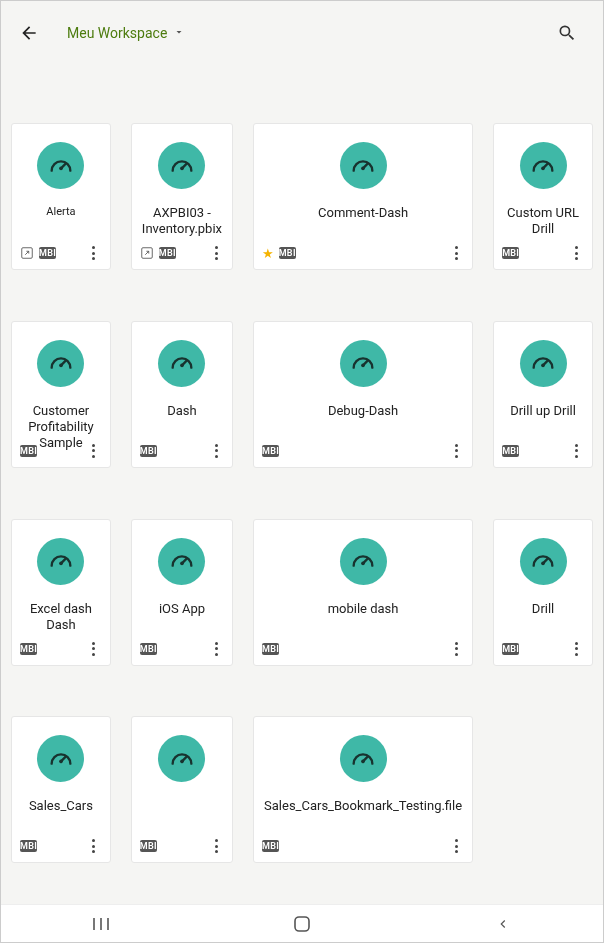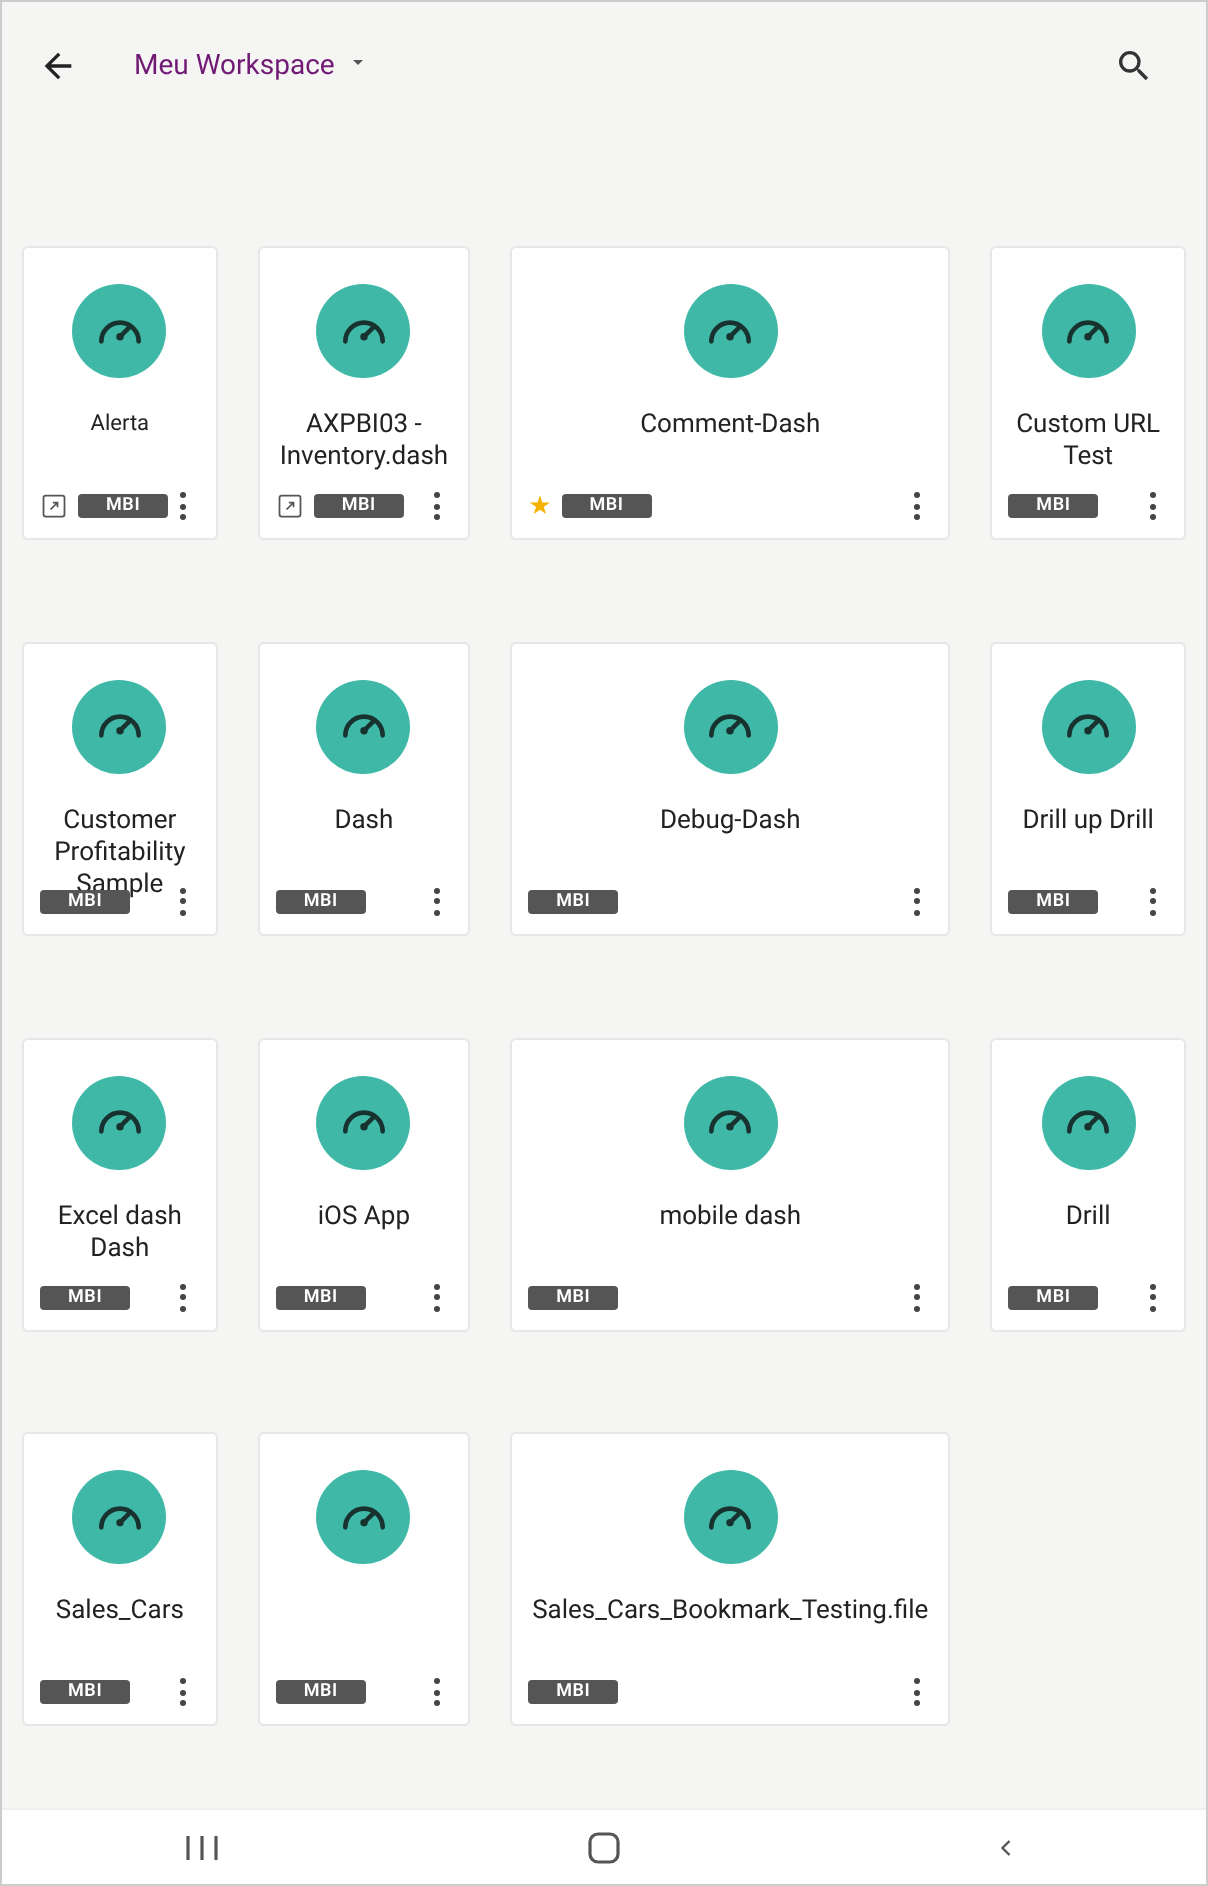--- a/index.html
+++ b/index.html
@@ -26,21 +26,21 @@
   .back-arrow {
     width: 24px; height: 24px;
     display: flex; align-items: center; justify-content: center;
     cursor: pointer;
   }
   .workspace-selector {
     margin-left: 26px;
     display: flex;
     align-items: center;
     cursor: pointer;
-    color: #701a75;
+    color: #4d7c0f;
     font-size: 14px;
   }
   .workspace-selector .chev {
     margin-left: 6px;
   }
   .search-icon {
     margin-left: auto;
     width: 24px; height: 24px;
     display: flex; align-items: center; justify-content: center;
     cursor: pointer;
@@ -118,21 +118,21 @@
     right: 8px;
     display: flex;
     align-items: center;
     height: 20px;
   }
   .badge-mbi {
     background: #555;
     color: #fff;
     font-size: 9px;
     font-weight: 600;
-    padding: 1px 14px;
+    padding: 1px 0;
     border-radius: 2px;
     letter-spacing: 0.3px;
   }
   .mini-icon {
     width: 14px; height: 14px;
     margin-right: 5px;
     display: inline-flex;
   }
   .star {
     color: #f5b301;
@@ -227,21 +227,21 @@
       </div>
     </div>
     <div class="card">
       <div class="gauge-circle">
         <svg width="28" height="28" viewBox="0 0 24 24">
     <path d="M4 16 a8 8 0 1 1 16 0" fill="none" stroke="#18332f" stroke-width="2" stroke-linecap="round"></path>
     <circle cx="12" cy="14" r="1.6" fill="#18332f"></circle>
     <line x1="12" y1="14" x2="16" y2="10" stroke="#18332f" stroke-width="2" stroke-linecap="round"></line>
   </svg>
       </div>
-      <div class="card-title">AXPBI03 - Inventory.dash</div>
+      <div class="card-title">AXPBI03 - Inventory.pbix</div>
       <div class="card-footer">
         <span class="mini-icon">
           <svg width="14" height="14" viewBox="0 0 24 24">
     <rect x="3" y="3" width="18" height="18" rx="2" fill="none" stroke="#555" stroke-width="1.5"></rect>
     <path d="M9 15l6-6M11 9h4v4" fill="none" stroke="#555" stroke-width="1.5"></path>
   </svg>
         </span>
         <span class="badge-mbi">MBI</span>
         <div class="more-dots">
           <span></span>
@@ -270,21 +270,21 @@
       </div>
     </div>
     <div class="card">
       <div class="gauge-circle">
         <svg width="28" height="28" viewBox="0 0 24 24">
     <path d="M4 16 a8 8 0 1 1 16 0" fill="none" stroke="#18332f" stroke-width="2" stroke-linecap="round"></path>
     <circle cx="12" cy="14" r="1.6" fill="#18332f"></circle>
     <line x1="12" y1="14" x2="16" y2="10" stroke="#18332f" stroke-width="2" stroke-linecap="round"></line>
   </svg>
       </div>
-      <div class="card-title">Custom URL Test</div>
+      <div class="card-title">Custom URL Drill</div>
       <div class="card-footer">
         <span class="badge-mbi">MBI</span>
         <div class="more-dots">
           <span></span>
           <span></span>
           <span></span>
         </div>
       </div>
     </div>
     <div class="card">

